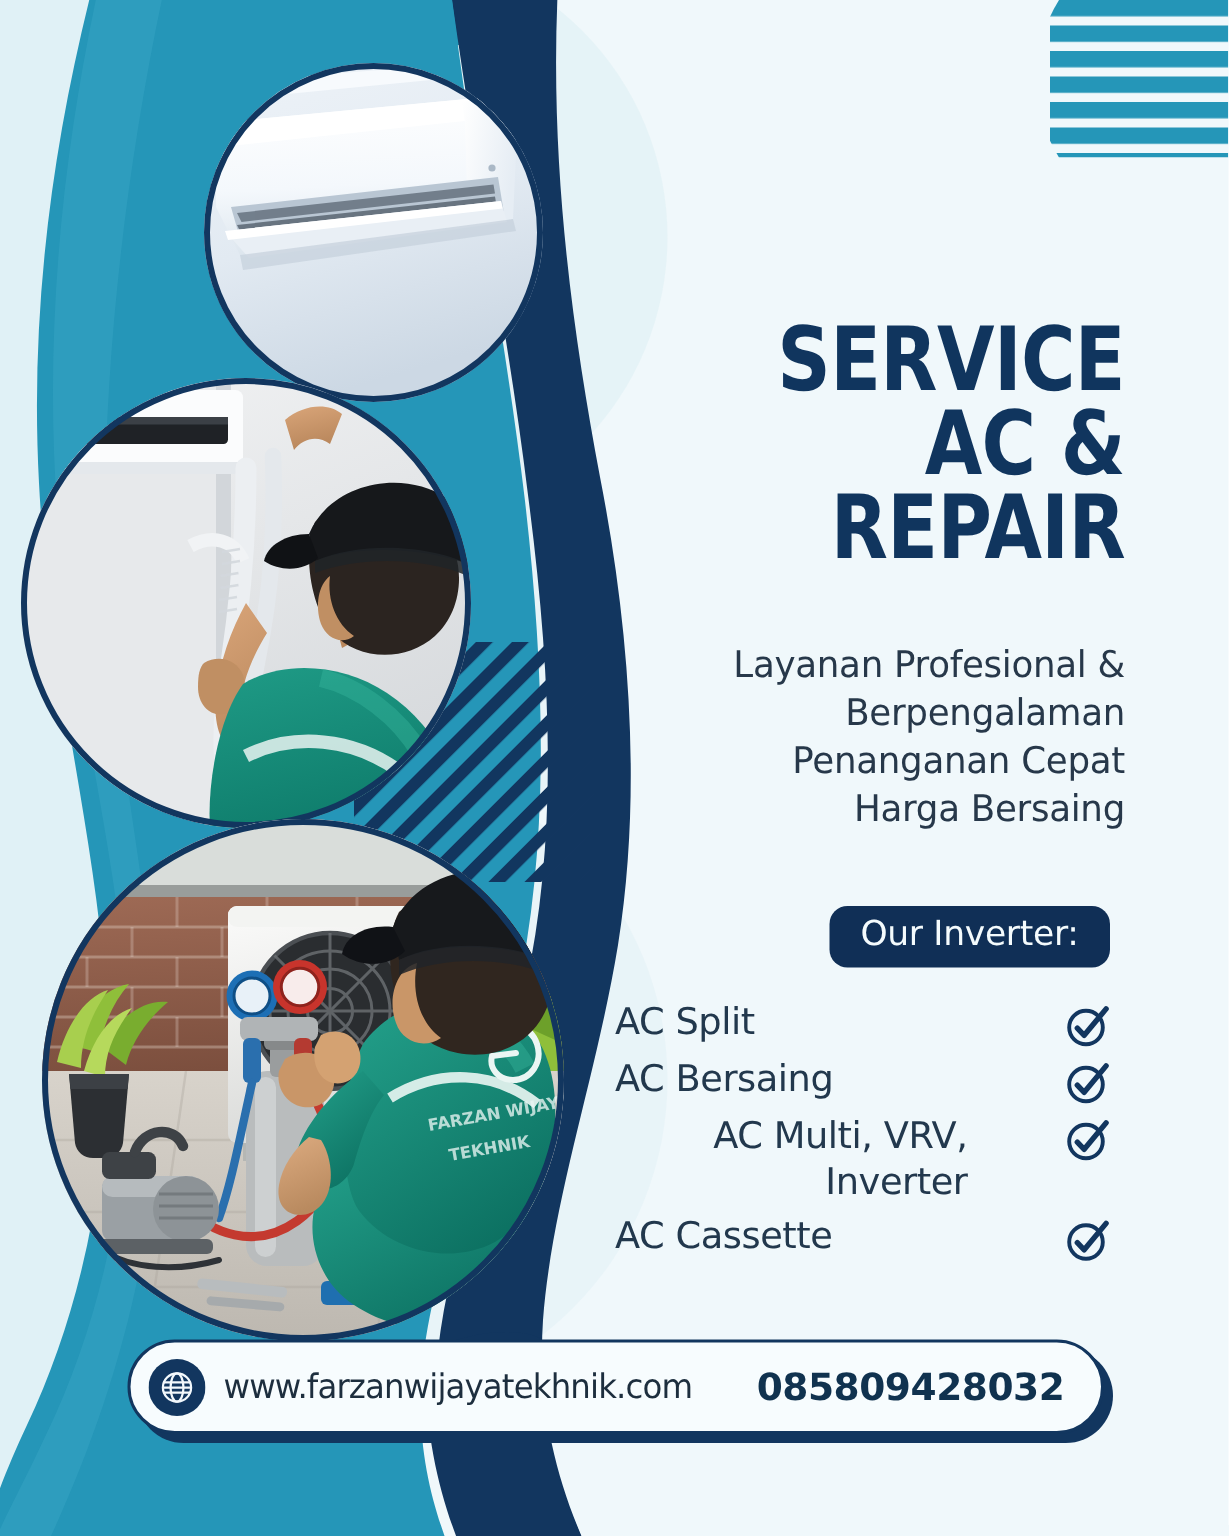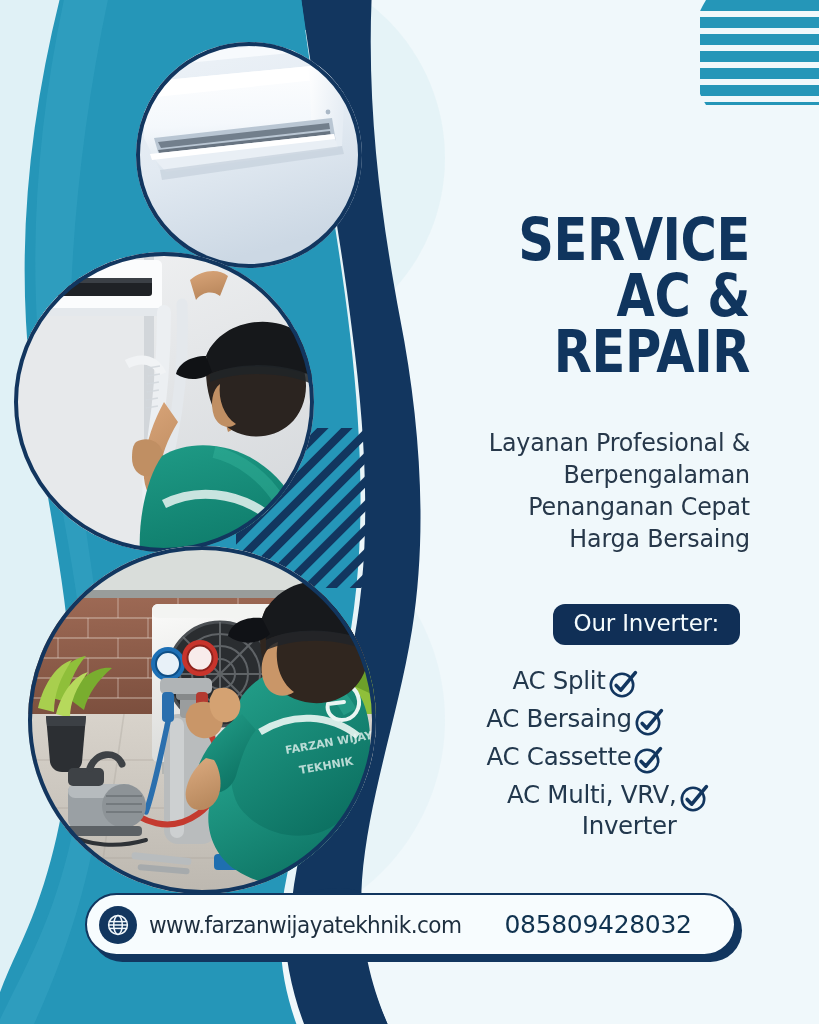--- a/index.html
+++ b/index.html
@@ -62,21 +62,21 @@
     font-size:23px;
     line-height:1;
     letter-spacing:-0.2px;
     white-space:nowrap;
   }
 
   .svc-list{
     position:absolute; right:27px; top:650px; width:330px;
   }
   .svc-row{
-    display:flex; align-items:flex-start; justify-content:center;
+    display:flex; align-items:flex-start; justify-content:space-between;
     gap:2px;
     margin-bottom:5px;
   }
   .svc-label{
     font-family:"DejaVu Sans", sans-serif;
     font-weight:400;
     font-size:24.5px;
     line-height:1.26;
     color:#22384d;
     text-align:right;
@@ -109,21 +109,21 @@
   .footer-url{
     font-family:"DejaVu Sans", sans-serif;
     font-weight:400; font-size:22.5px; color:#1d2e3e;
     letter-spacing:-0.6px;
     margin-left:12px;
     white-space:nowrap;
     transform:scaleX(0.96); transform-origin:0 50%;
   }
   .footer-phone{
     font-family:"DejaVu Sans", sans-serif;
-    font-weight:400; font-size:25px; color:#10324f;
+    font-weight:700; font-size:25px; color:#10324f;
     letter-spacing:-0.3px;
     margin-left:30px;
     white-space:nowrap;
   }
 
   
   .photo-circle{ position:absolute; border-radius:50%; overflow:hidden; }
   .ring{
     position:absolute; border-radius:50%;
     border:4px solid #12365f;
@@ -568,28 +568,28 @@
         </svg>
       </li>
       <li class="svc-row">
         <span class="svc-label">AC Bersaing</span>
         <svg class="svc-check" viewBox="0 0 30 30">
           <circle cx="14" cy="16" r="11.2" fill="none" stroke="#12365f" stroke-width="2.6"></circle>
           <path d="M8.2,16.4 L12.8,21.2 L27.4,3.6" fill="none" stroke="#12365f" stroke-width="3.6" stroke-linecap="round" stroke-linejoin="round"></path>
         </svg>
       </li>
       <li class="svc-row">
-        <span class="svc-label">AC Cassette</span>
+        <span class="svc-label">AC Multi, VRV, Inverter</span>
         <svg class="svc-check" viewBox="0 0 30 30">
           <circle cx="14" cy="16" r="11.2" fill="none" stroke="#12365f" stroke-width="2.6"></circle>
           <path d="M8.2,16.4 L12.8,21.2 L27.4,3.6" fill="none" stroke="#12365f" stroke-width="3.6" stroke-linecap="round" stroke-linejoin="round"></path>
         </svg>
       </li>
       <li class="svc-row">
-        <span class="svc-label">AC Multi, VRV, Inverter</span>
+        <span class="svc-label">AC Cassette</span>
         <svg class="svc-check" viewBox="0 0 30 30">
           <circle cx="14" cy="16" r="11.2" fill="none" stroke="#12365f" stroke-width="2.6"></circle>
           <path d="M8.2,16.4 L12.8,21.2 L27.4,3.6" fill="none" stroke="#12365f" stroke-width="3.6" stroke-linecap="round" stroke-linejoin="round"></path>
         </svg>
       </li>
     </ul>
   </div>
 
   <div class="footer-shadow"></div>
   <div class="footer-pill">

